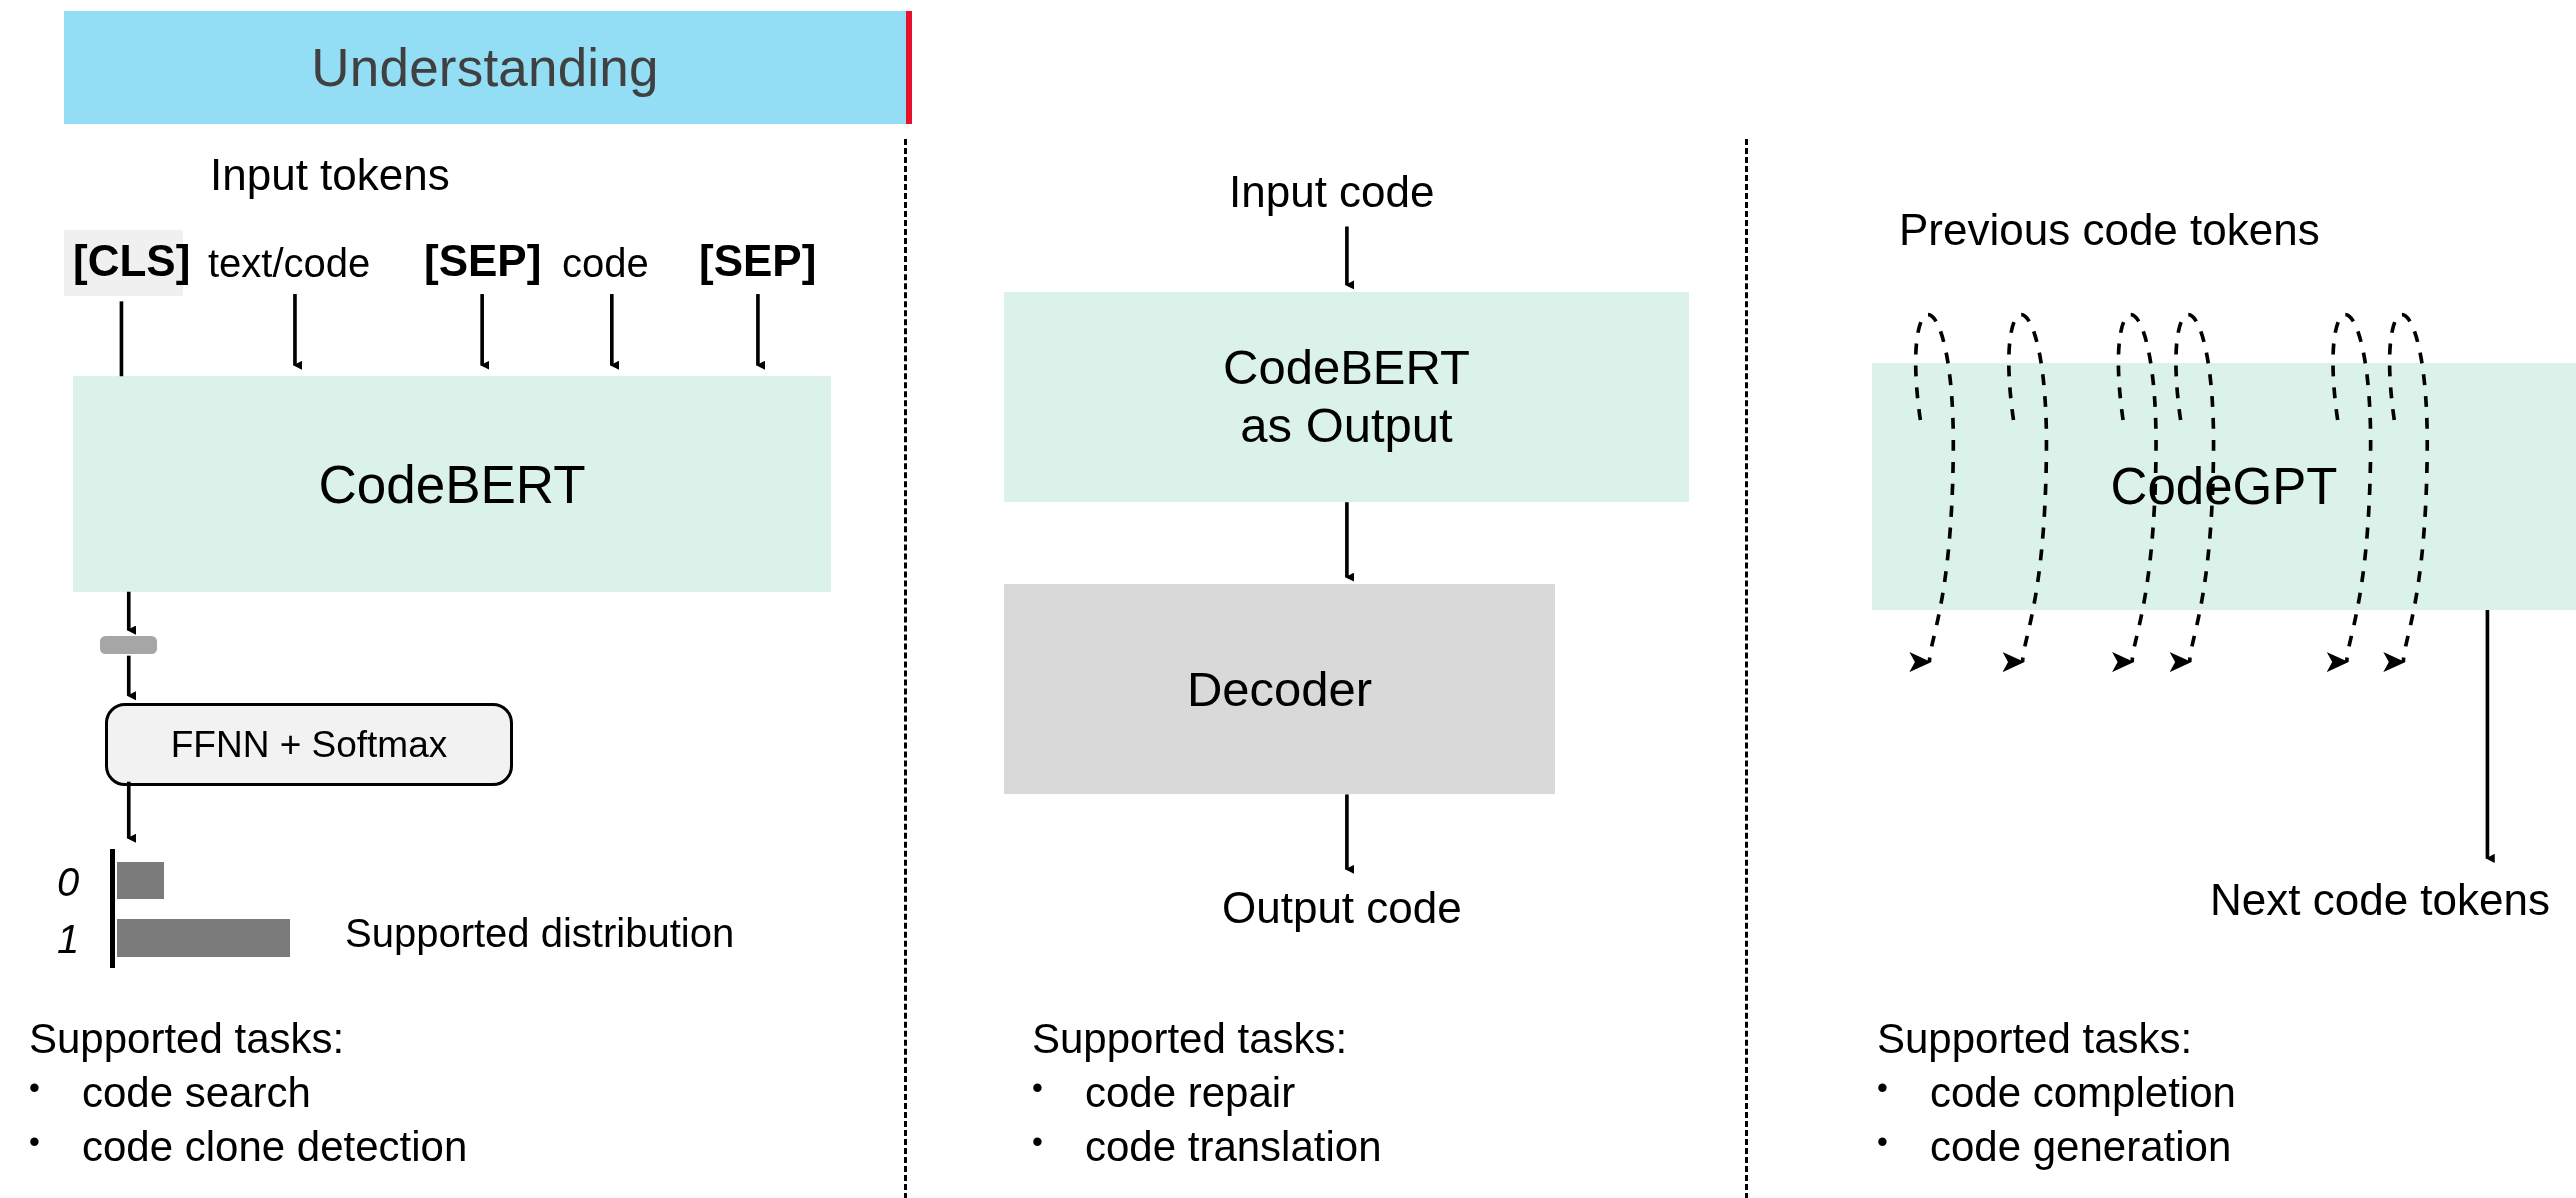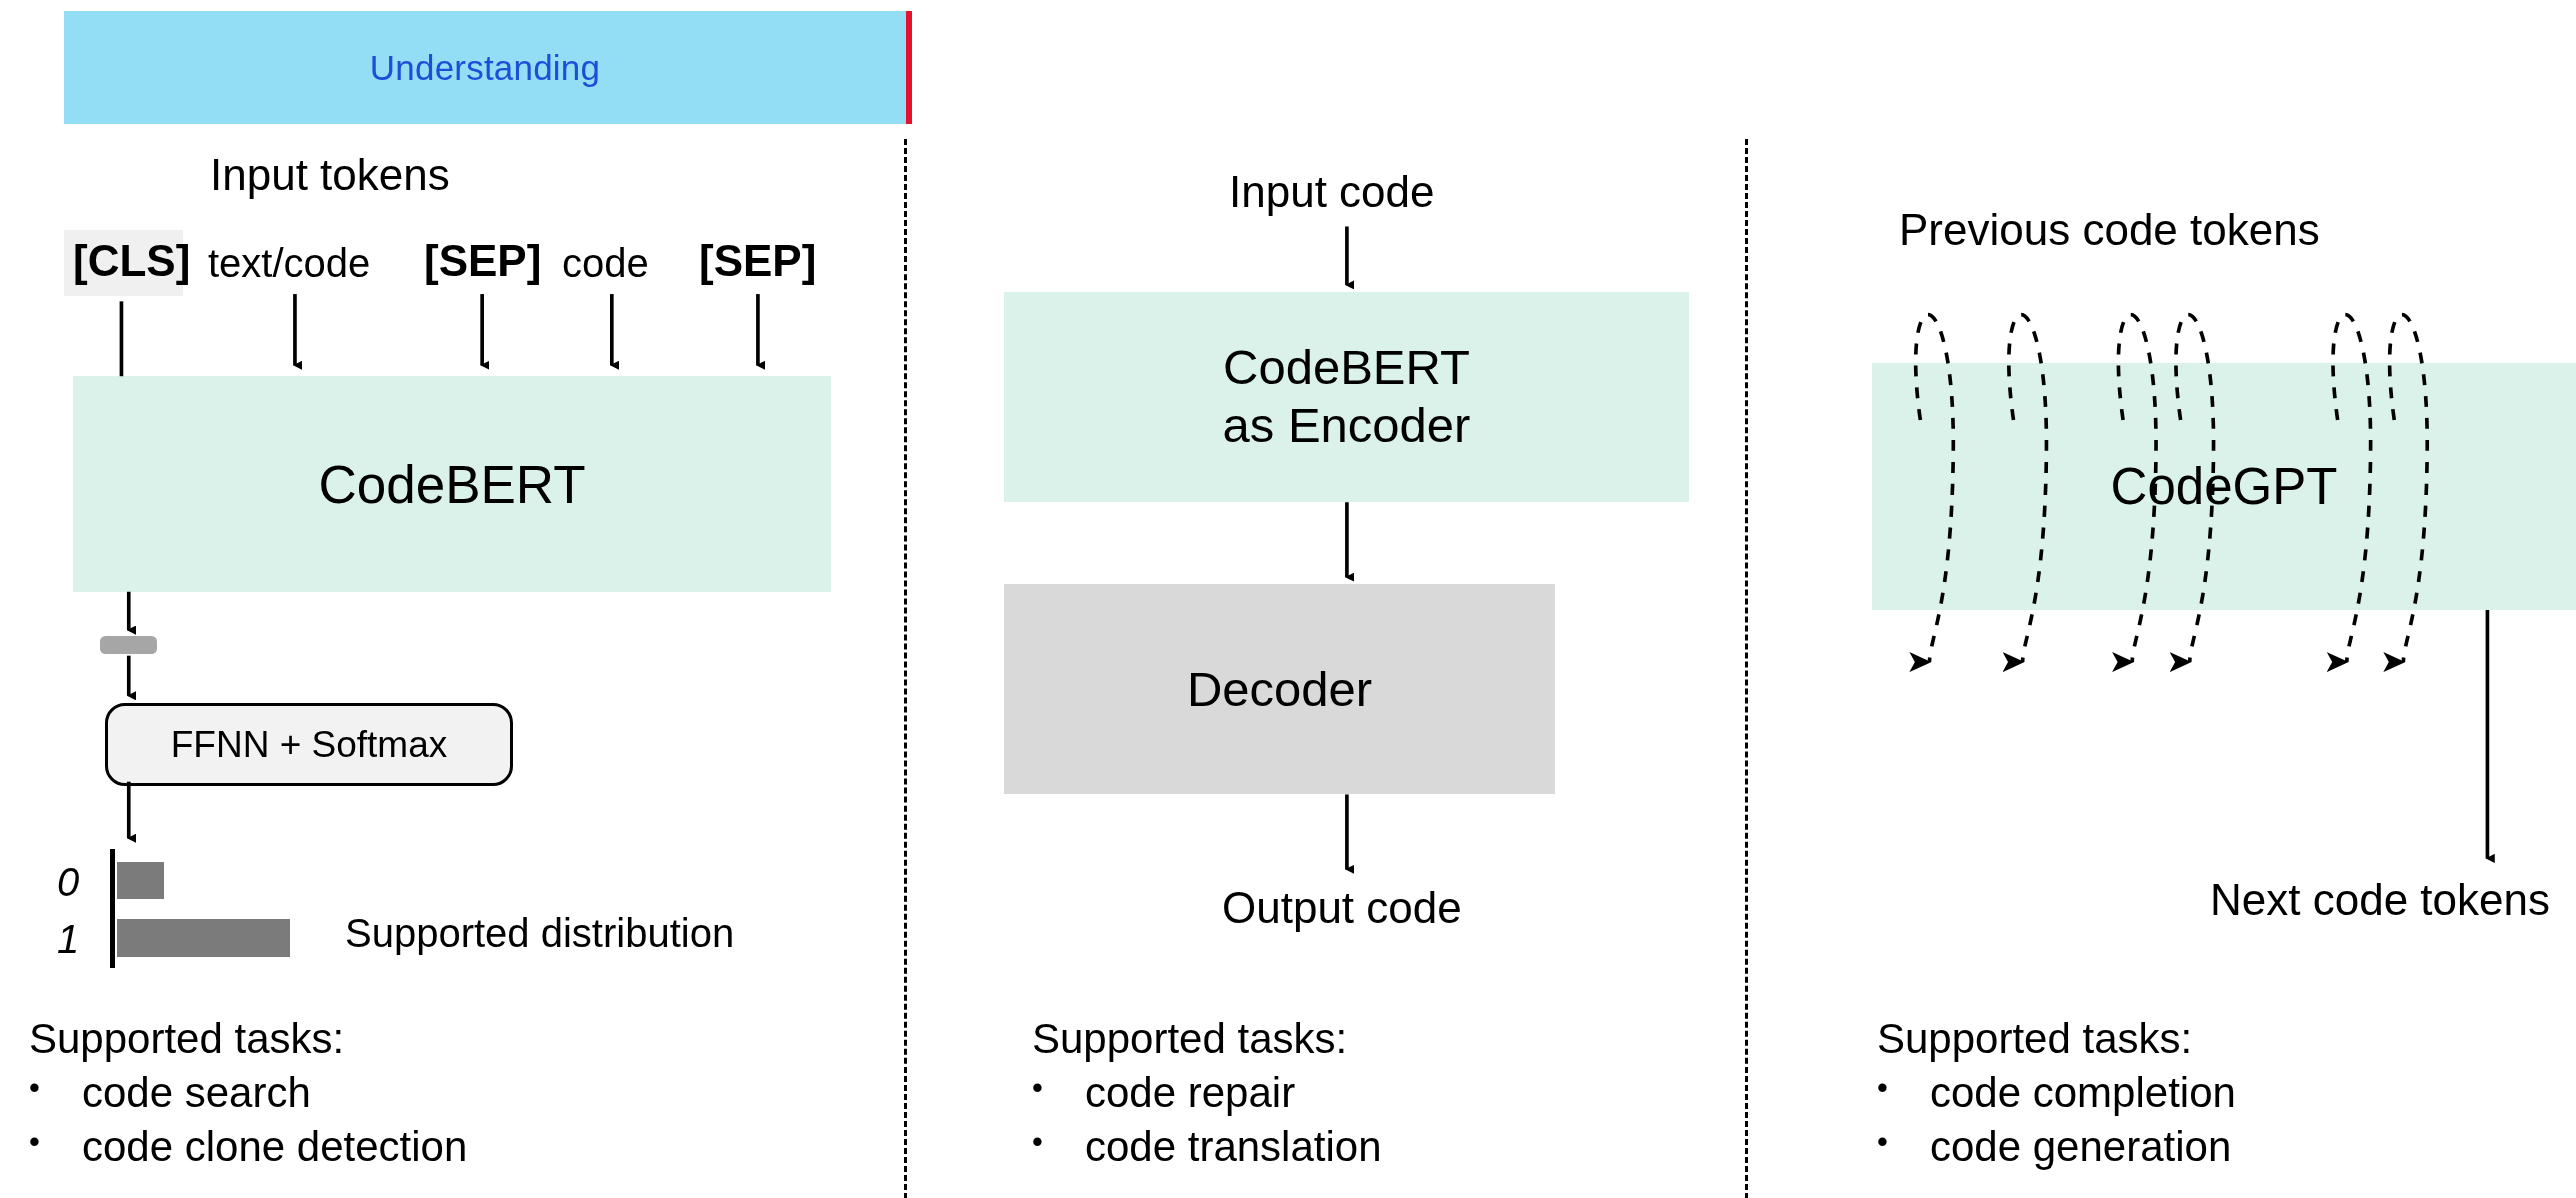--- a/index.html
+++ b/index.html
@@ -8,21 +8,21 @@
     font-family:"Liberation Sans","DejaVu Sans",sans-serif;
     color:#000000;
   }
   .abs{position:absolute;}
   
   #header-band{left:64px;top:11px;width:2512px;height:113px;display:flex;}
   .band-seg{height:100%;display:flex;align-items:center;justify-content:center;}
   #band-understanding{width:842px;background:#93DEF5;}
   #band-divider{width:5.5px;background:#E8112D;}
   #band-generation{flex:1;background:#B4BEE8;}
-  .band-label{font-size:35px;font-weight:400;color:#1d4ed8;letter-spacing:0.2px;}
+  .band-label{font-size:53px;font-weight:400;color:#404040;letter-spacing:0.2px;}
   
   .col-sep{width:0;border-left:3.7px dashed #000;top:139px;height:1060px;}
   #sep-1{left:904px;}
   #sep-2{left:1745px;}
   
   .txt{white-space:nowrap;line-height:1;}
   .t48{font-size:44px;}
   .t44{font-size:40px;}
   .bold{font-weight:bold;}
   .ital{font-style:italic;}
@@ -127,21 +127,21 @@
         <span class="bullet">•</span>
         <span>code clone detection</span>
       </li>
   </ul>
 </div>
 
 <div class="abs txt t48" id="lbl-input-code">Input code</div>
 
 <div class="abs box mint" id="encoder-box">
   <span class="box-label">CodeBERT</span>
-  <span class="box-label">as Encoder</span>
+  <span class="box-label">as Output</span>
 </div>
 
 <div class="abs box grey" id="decoder-box">
   <span class="box-label">Decoder</span>
 </div>
 
 <div class="abs txt t48" id="lbl-output-code">Output code</div>
 
 <div class="abs tasks" id="tasks-2">
   <div class="head">Supported tasks:</div>

